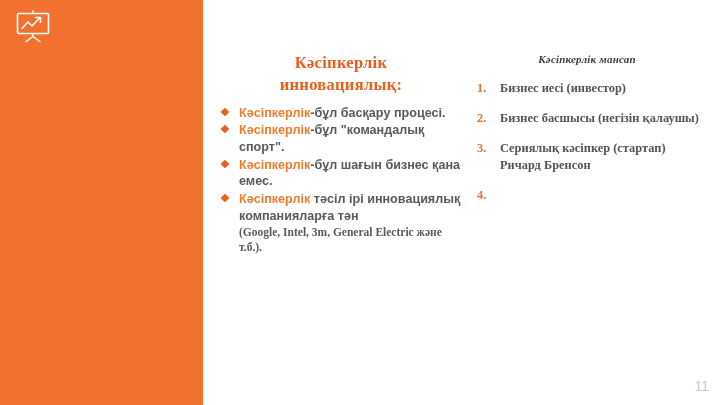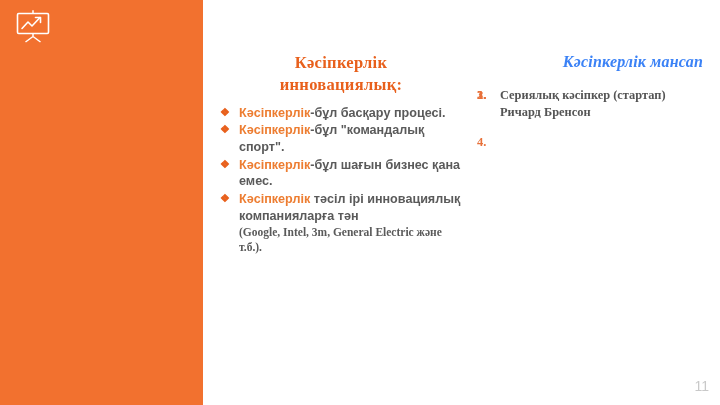--- a/index.html
+++ b/index.html
@@ -106,24 +106,24 @@
   .col-right {
     position: absolute;
     left: 268px;
     top: 52px;
     width: 232px;
   }
   .title-right {
     font-family: "Liberation Serif", serif;
     font-weight: bold;
     font-style: italic;
-    font-size: 16px;
+    font-size: 11px;
     line-height: 1.3;
-    color: #3b82f6;
-    text-align: right;
+    color: #404040;
+    text-align: center;
     margin: 0 0 14px 0;
     letter-spacing: 0.2px;
   }
   ol.numbered {
     list-style: none;
     margin: 0;
     padding: 0;
     counter-reset: item;
   }
   ol.numbered > li {
@@ -203,23 +203,25 @@
         </li>
       </ul>
     </div>
 
     <div class="col-right">
       <div class="title-right">Кәсіпкерлік мансап</div>
 
       <ol class="numbered">
         <li>
           <span class="num">1.</span>
+          <span>Бизнес иесі (инвестор)</span>
         </li>
         <li>
           <span class="num">2.</span>
+          <span>Бизнес басшысы (негізін қалаушы)</span>
         </li>
         <li>
           <span class="num">3.</span>
           <span>Сериялық кәсіпкер (стартап) Ричард Бренсон</span>
         </li>
         <li>
           <span class="num">4.</span>
         </li>
       </ol>
     </div>

